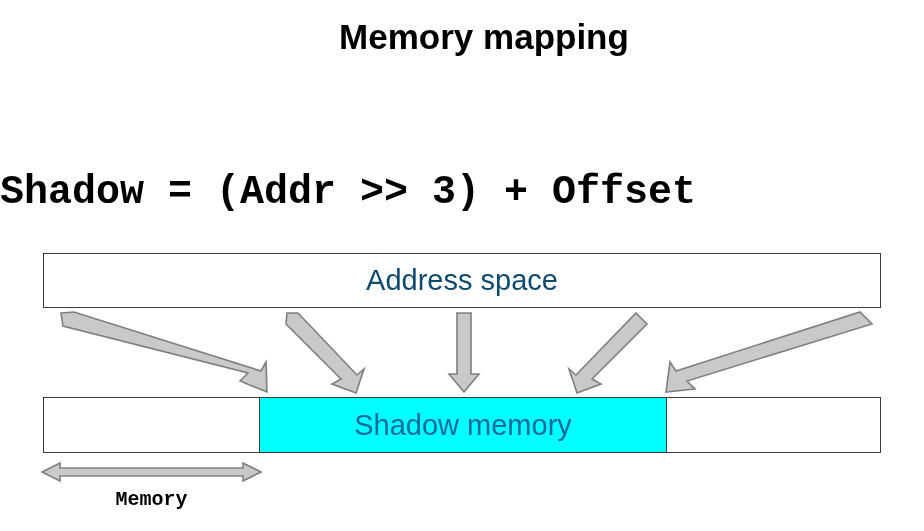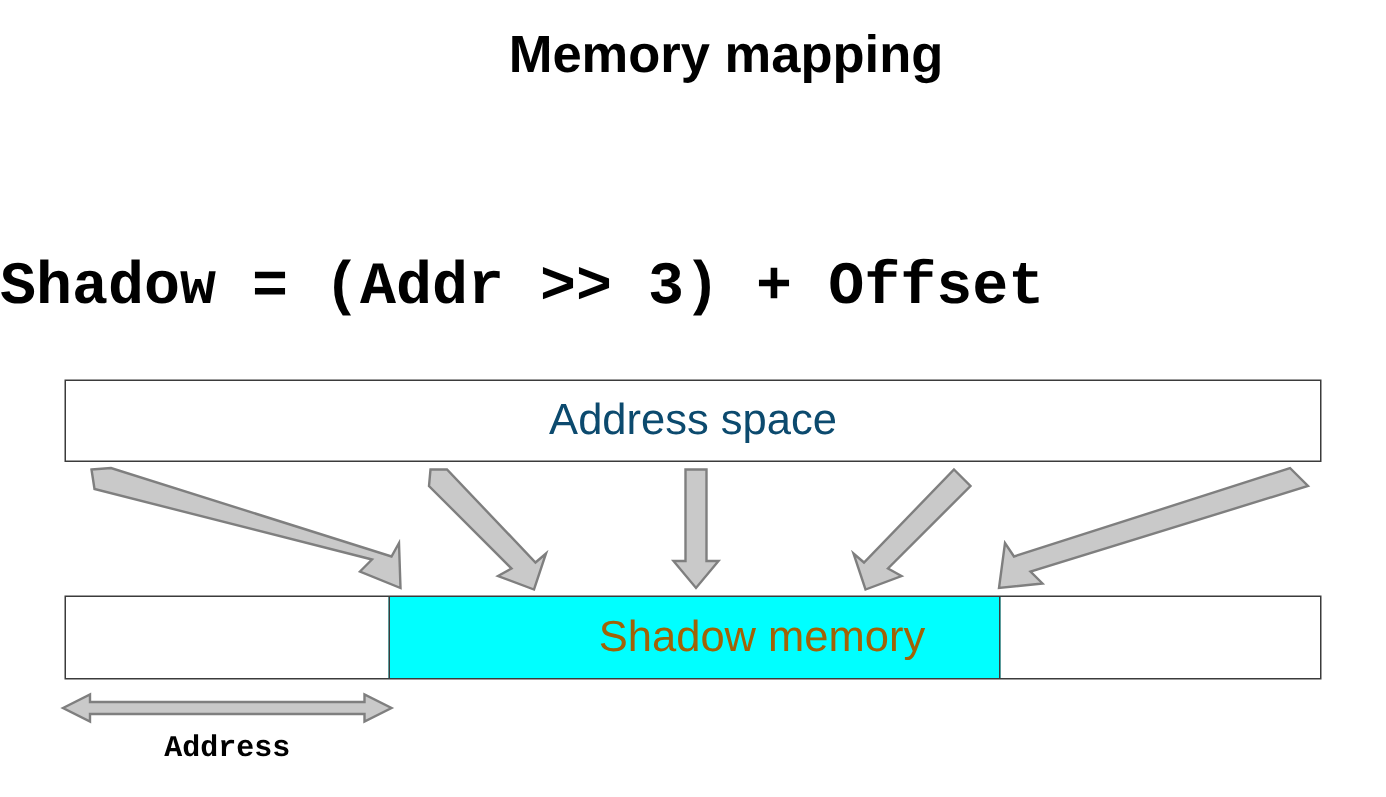--- a/index.html
+++ b/index.html
@@ -100,23 +100,22 @@
     position: absolute;
     left: 0;
     top: 0;
     width: 100%;
     height: 100%;
     display: flex;
     align-items: center;
     justify-content: center;
     font-family: "Liberation Sans", sans-serif;
     font-size: 29px;
-    color: #a16207;
+    color: #0369a1;
     white-space: pre;
-    margin-left: 45px;
   }
 
   
   .arrows-svg {
     position: absolute;
     left: 0;
     top: 0;
     width: 924px;
     height: 531px;
     pointer-events: none;
@@ -182,15 +181,15 @@
 
     <g>
       <polygon class="arrow-shape" points="860,312 872,324 687,381 695,389 666,392 670,362 676,371"></polygon>
     </g>
 
     <g>
       <polygon class="arrow-shape" points="42,472 60,463 60,468 243,468 243,463 261,472 243,481 243,476 60,476 60,481"></polygon>
     </g>
   </svg>
 
-  <div class="offset-label">Address</div>
+  <div class="offset-label">Memory</div>
 
 </div>
 
 </body></html>

